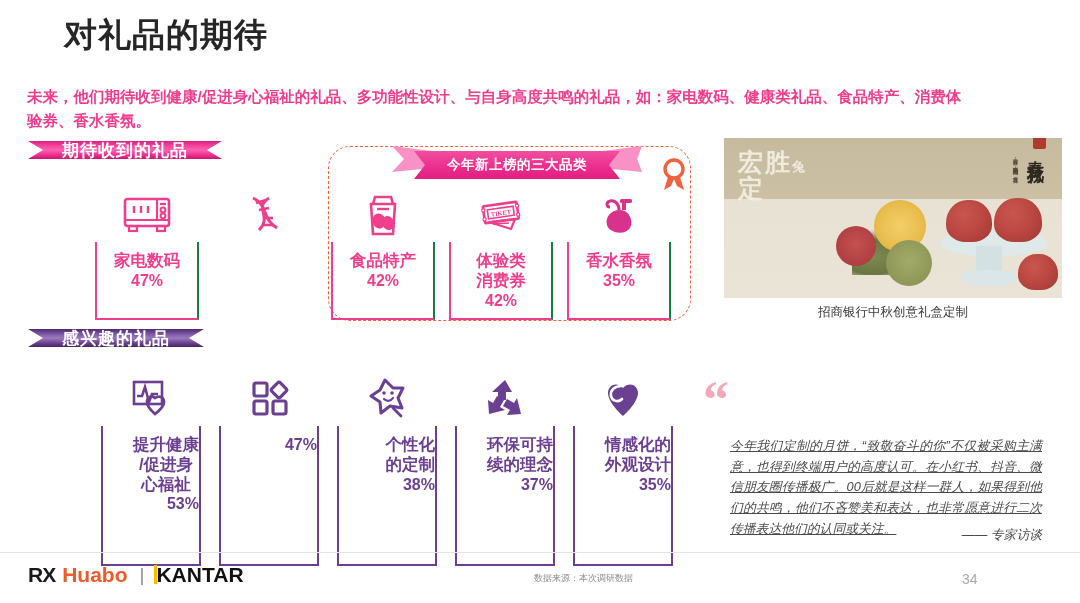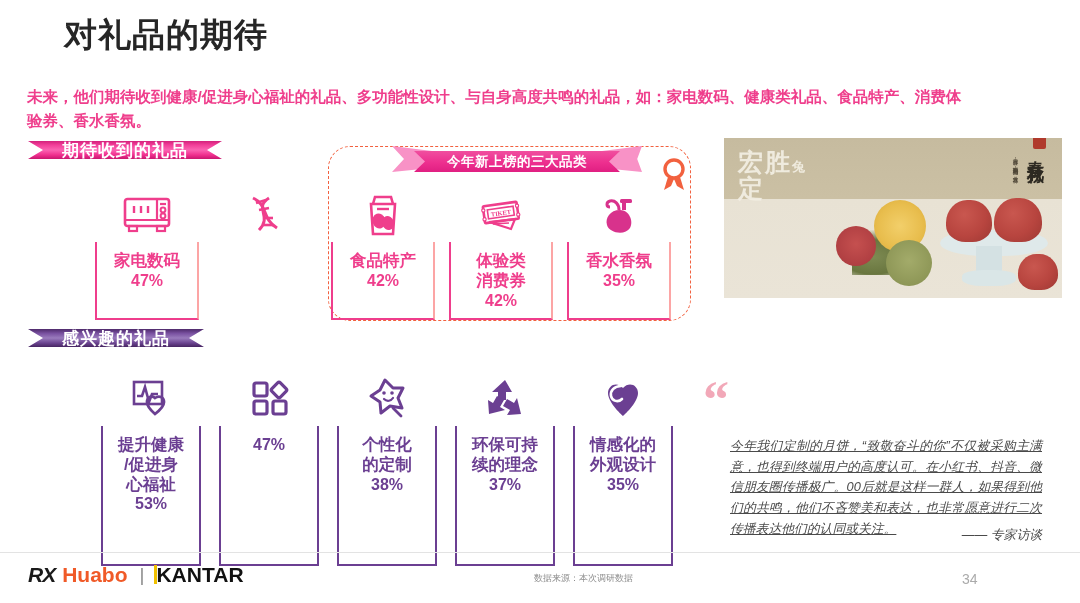--- a/index.html
+++ b/index.html
@@ -47,21 +47,21 @@
   .dashbox{
     position:absolute;left:328px;top:146px;width:363px;height:175px;
     border:1.6px dashed #f2613f;border-radius:22px;box-sizing:border-box;
   }
 
   
   .ribbon{
     position:absolute;left:392px;top:151px;width:250px;height:24px;
   }
   .ribbon-body{
-    position:absolute;left:22px;top:0;width:206px;height:21px;
+    position:absolute;left:22px;top:0;width:206px;height:28px;
     background:linear-gradient(180deg,#f04f9f 0%,#ed2f8f 55%,#e01f81 100%);
     display:flex;align-items:center;justify-content:center;
     color:#fff;font-size:13.5px;font-weight:bold;letter-spacing:0.5px;
     clip-path:polygon(0 0,100% 0,calc(100% - 11px) 50%,100% 100%,0 100%,11px 50%);
   }
   .ribbon-tail{position:absolute;top:-5px;width:40px;height:26px;background:#f892c6;}
   .ribbon-tail.l{left:0;clip-path:polygon(0 0,100% 5px,100% 22px,0 100%,12px 50%);}
   .ribbon-tail.r{right:0;clip-path:polygon(0 5px,100% 0,88% 50%,100% 100%,0 22px);}
 
   
@@ -71,22 +71,22 @@
   .row{position:absolute;display:flex;}
   .row-pink{left:88px;top:188px;}
   .row-purple{left:92px;top:372px;}
   .item{position:relative;display:flex;flex-direction:column;align-items:center;}
   .item-icon{height:50px;display:flex;align-items:flex-end;justify-content:center;margin-bottom:4px;}
   .item-box{
     box-sizing:border-box;
     display:flex;flex-direction:column;align-items:center;
     padding-top:9px;
   }
-  .item-box.pink{border-left:2px solid #ef3e8c;border-right:2px solid #fca5a5;border-bottom:2px solid #ef3e8c;}
-  .item-box.purple{border-left:2px solid #6b3f92;border-right:2px solid #6b3f92;border-bottom:2px solid #6b3f92;}
+  .item-box.pink{border-left:2px solid #ef3e8c;border-right:2px solid #15803d;border-bottom:2px solid #ef3e8c;}
+  .item-box.purple{border-left:2px solid #6b3f92;border-right:2px solid #6b3f92;border-bottom:2px solid #6b3f92;align-items:flex-end;}
   .item-label{font-size:16.5px;font-weight:bold;line-height:1.2;text-align:center;}
   .item-label.pink{color:#ef3e8c;}
   .item-label.purple{color:#6b3f92;}
   .item-value{font-size:16px;font-weight:bold;margin-top:1px;}
   .item-value.pink{color:#ef3e8c;}
   .item-value.purple{color:#6b3f92;}
 
   .row-pink .item{width:118px;}
   .row-pink .item-box{width:104px;height:78px;}
   .row-purple .item{width:118px;}
@@ -148,21 +148,21 @@
     font-style:italic;text-align:justify;text-decoration:underline;
   }
   .quote-author{
     position:absolute;left:730px;top:527px;width:312px;
     font-size:12.8px;color:#4a4a4a;font-style:italic;text-align:right;
   }
 
   
   .footer-rule{position:absolute;left:0;top:552px;width:1080px;height:1px;background:#e3e3e3;}
   .logo{position:absolute;left:28px;top:563px;display:flex;align-items:center;}
-  .logo-rx{font-size:21px;font-weight:bold;color:#1a1a1a;letter-spacing:-1px;font-style:italic;}
+  .logo-rx{font-size:21px;font-weight:bold;color:#1a1a1a;letter-spacing:-1px;}
   .logo-huabo{font-size:21px;font-weight:bold;color:#f05a28;margin-left:7px;}
   .logo-div{color:#8a8a8a;font-size:19px;margin:0 12px;}
   .logo-kantar{font-size:21px;font-weight:bold;color:#111;letter-spacing:0px;position:relative;}
   .logo-kantar::before{content:"";position:absolute;left:-2px;top:2px;width:3px;height:19px;background:#f0c000;}
   .source{position:absolute;left:534px;top:572px;font-size:9px;color:#8d8d8d;}
   .pageno{position:absolute;left:962px;top:571px;font-size:14px;color:#aaaaaa;}
 </style>
 </head>
 <body>
 
@@ -375,20 +375,21 @@
       <div class="mc mc-red"></div>
       <div class="mc mc-yellow"></div>
       <div class="mc mc-green"></div>
       <div class="plate"></div>
       <div class="plate-stem"></div>
       <div class="plate-foot"></div>
       <div class="bun bun1"></div>
       <div class="bun bun2"></div>
       <div class="bun bun3"></div>
     </div>
+    <div class="photo-caption">招商银行中秋创意礼盒定制</div>
   </div>
 
   <div class="quote-mark">“</div>
   <div class="quote-text">今年我们定制的月饼，“致敬奋斗的你”不仅被采购主满意，也得到终端用户的高度认可。在小红书、抖音、微信朋友圈传播极广。00后就是这样一群人，如果得到他们的共鸣，他们不吝赞美和表达，也非常愿意进行二次传播表达他们的认同或关注。</div>
   <div class="quote-author">—— 专家访谈</div>
 
   <div class="footer-rule"></div>
   <div class="logo">
     <span class="logo-rx">RX</span>
     <span class="logo-huabo">Huabo</span>

